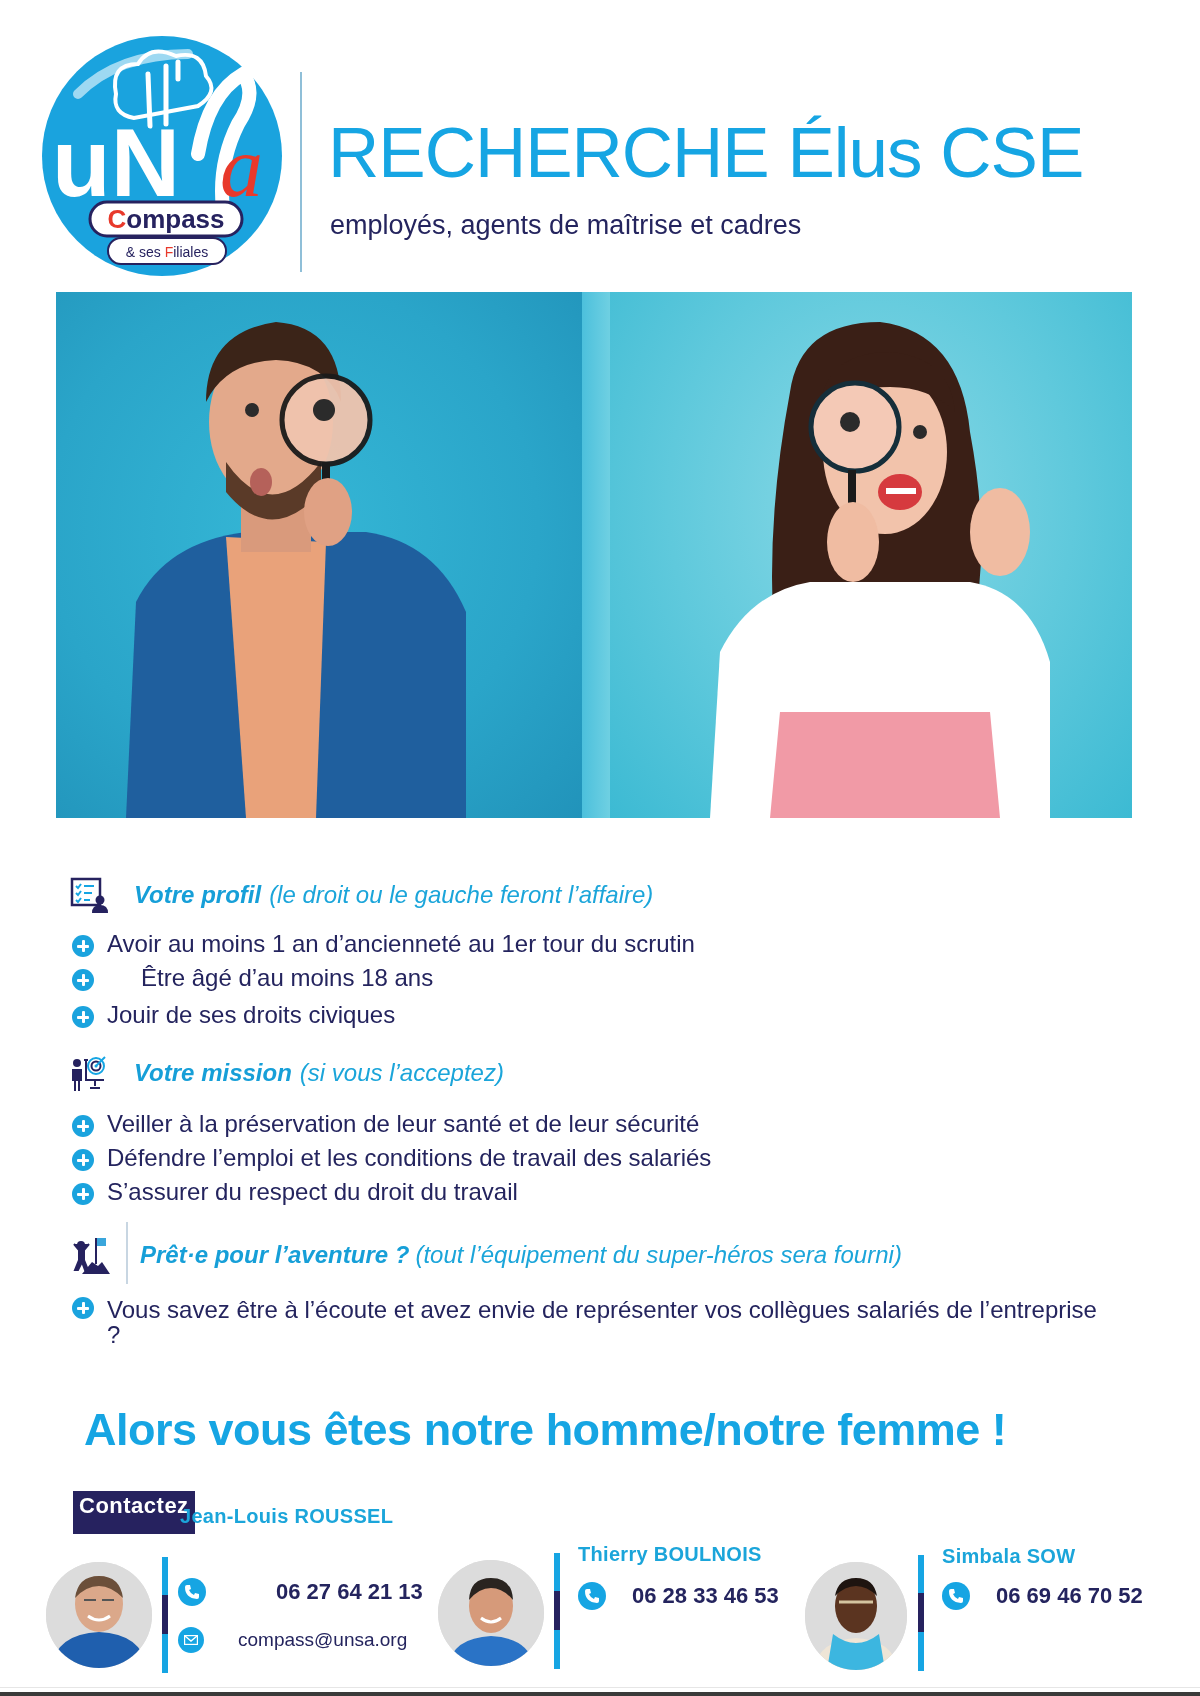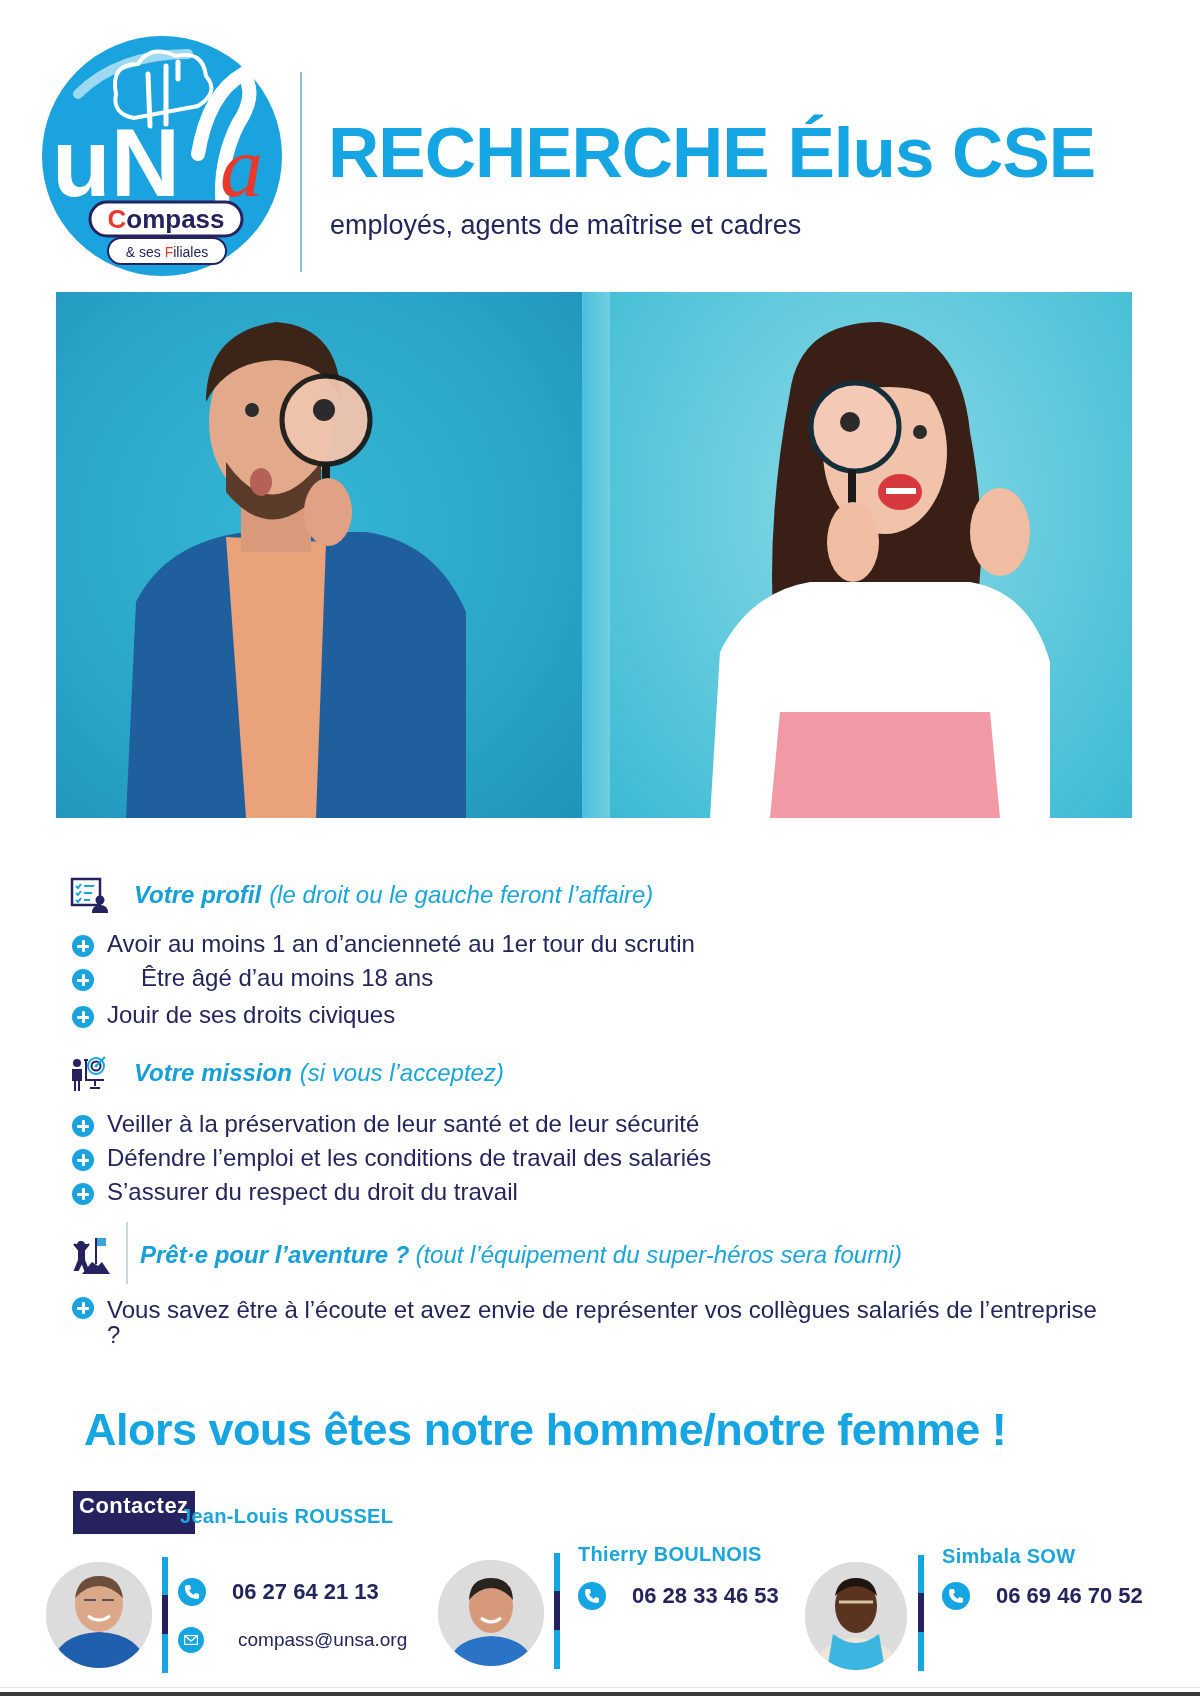--- a/index.html
+++ b/index.html
@@ -2,21 +2,21 @@
 <html><head>
 <meta charset="utf-8">
 <style>
   * { box-sizing: border-box; margin: 0; padding: 0; }
   html, body { width: 1200px; height: 1696px; background: #ffffff; overflow: hidden; }
   body { position: relative; font-family: "Liberation Sans", sans-serif; color: #24245e; }
 
   
   .logo { position: absolute; left: 38px; top: 34px; width: 248px; height: 244px; }
   .header-divider { position: absolute; left: 300px; top: 72px; width: 2px; height: 200px; background: #8fbfd8; }
-  .title { position: absolute; left: 328px; top: 112px; font-size: 71px; font-weight: 700; color: #16a5e3; letter-spacing: -1px; white-space: nowrap; }
+  .title { position: absolute; left: 328px; top: 112px; font-size: 71px; font-weight: 400; color: #16a5e3; letter-spacing: -1px; white-space: nowrap; }
   .subtitle { position: absolute; left: 330px; top: 210px; font-size: 27px; color: #24245e; white-space: nowrap; }
 
   
   .hero { position: absolute; left: 56px; top: 292px; width: 1076px; height: 526px; display: flex; }
   .hero-panel { position: relative; height: 100%; overflow: hidden; }
   .hero-left { width: 526px; background: radial-gradient(ellipse at 45% 45%, #35b7d6 0%, #2aa5c9 60%, #2193ba 100%); }
   .hero-gap { width: 28px; background: linear-gradient(90deg, #4cc0dc, #6fd0e2); }
   .hero-right { flex: 1; background: radial-gradient(ellipse at 50% 40%, #8ad9e6 0%, #5fc9dc 55%, #3cbad3 100%); }
 
   
@@ -199,21 +199,21 @@
       <rect width="106" height="106" fill="#dcdcdc"></rect>
       <path d="M5 106 Q10 72 53 70 Q96 72 101 106 Z" fill="#1f5fae"></path>
       <ellipse cx="53" cy="42" rx="24" ry="28" fill="#dba88a"></ellipse>
       <path d="M29 36 Q32 14 53 14 Q74 14 77 36 Q65 24 53 24 Q40 24 29 36 Z" fill="#6b4f3a"></path>
       <path d="M38 38 h12 M56 38 h12" stroke="#555" stroke-width="2"></path>
       <path d="M42 54 Q53 62 64 54" stroke="#fff" stroke-width="3" fill="none"></path>
     </svg>
   </div>
   <div class="contact-bar" style="left:162px; top:1557px;"></div>
   <div class="contact-name" style="left:180px; top:1505px;">Jean-Louis ROUSSEL</div>
-  <div class="phone-row" style="left:178px; top:1578px;">
+  <div class="phone-row" style="left:178px; top:1578px;gap:44px;">
     <span class="round-icon">
       <svg width="16" height="16" viewBox="0 0 16 16">
           <path d="M3 1 L6 1 L7 5 L5 6 Q6 9 10 11 L11 9 L15 10 L15 13 Q15 15 13 15 Q1 14 1 3 Q1 1 3 1 Z" fill="#fff"></path>
         </svg>
     </span>
     <span class="phone-num">06 27 64 21 13</span>
   </div>
   <div class="mail-row" style="left:178px; top:1627px;gap:24px;">
     <span class="round-icon" style="width:26px;height:26px;margin-right:10px;">
       <svg width="14" height="10" viewBox="0 0 14 10">

